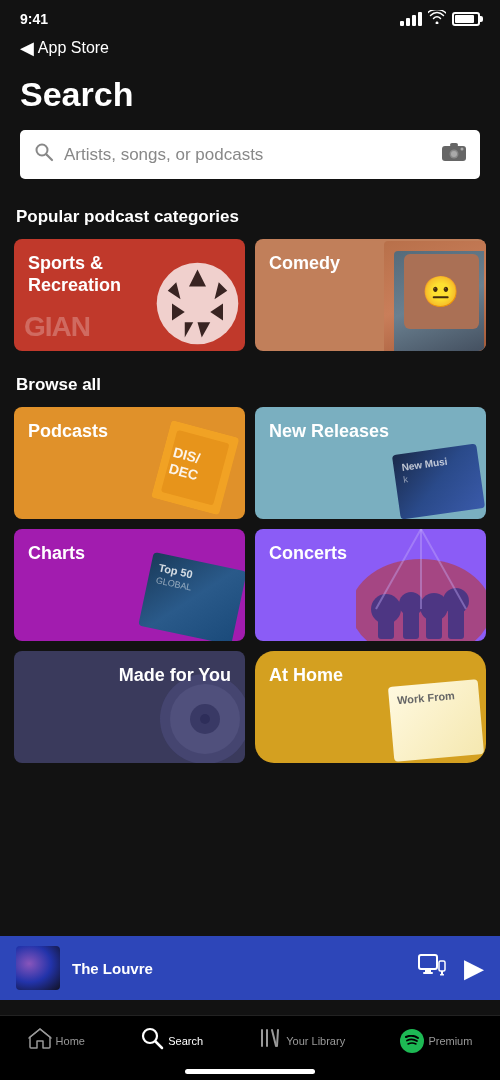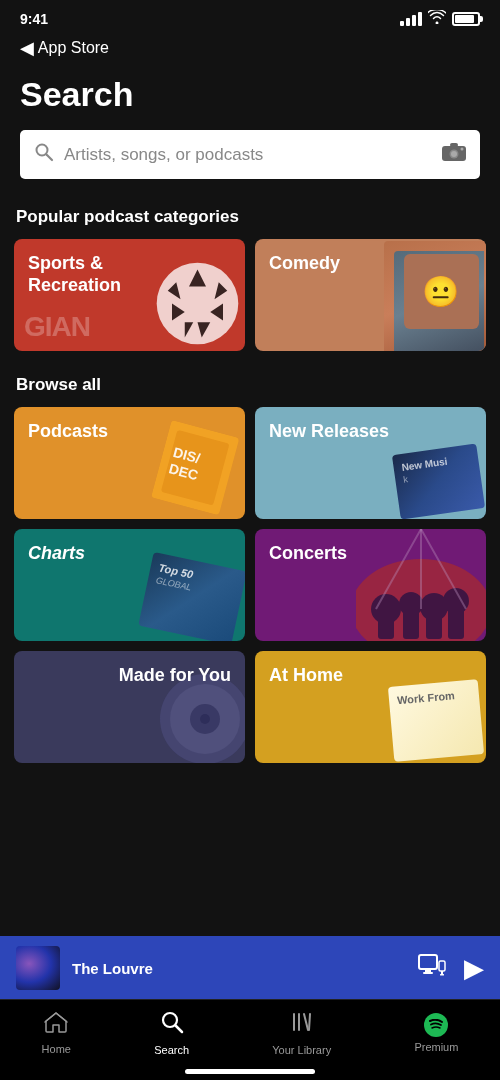--- a/index.html
+++ b/index.html
@@ -154,38 +154,38 @@
       background: #E0912A;
     }
 
     
     .card-new-releases {
       background: #7AAFC0;
     }
 
     
     .card-charts {
-      background: #0f766e;
-      font-style: italic;
+      background: #a21caf;
     }
 
     
     .card-concerts {
-      background: #701a75;
+      background: #8b5cf6;
     }
 
     
     .card-made-for-you {
       background: #3A3A5C;
       justify-content: flex-end;
     }
 
     
     .card-at-home {
       background: #D4A020;
+      border-radius: 19px;
     }
 
     
     .deco-soccer {
       position: absolute;
       right: 5px;
       bottom: 5px;
       width: 85px;
       height: 85px;
       opacity: 0.85;
@@ -256,21 +256,20 @@
       background: #000;
       display: flex;
       justify-content: space-around;
       align-items: center;
       padding: 10px 0 24px;
       z-index: 100;
       border-top: 1px solid #222;
     }
     .nav-item {
       display: flex;
-      flex-direction: column;
       align-items: center;
       gap: 4px;
       cursor: pointer;
     }
     .nav-item-label {
       font-size: 11px;
       color: #999;
     }
     .nav-item.active .nav-item-label {
       color: #fff;

